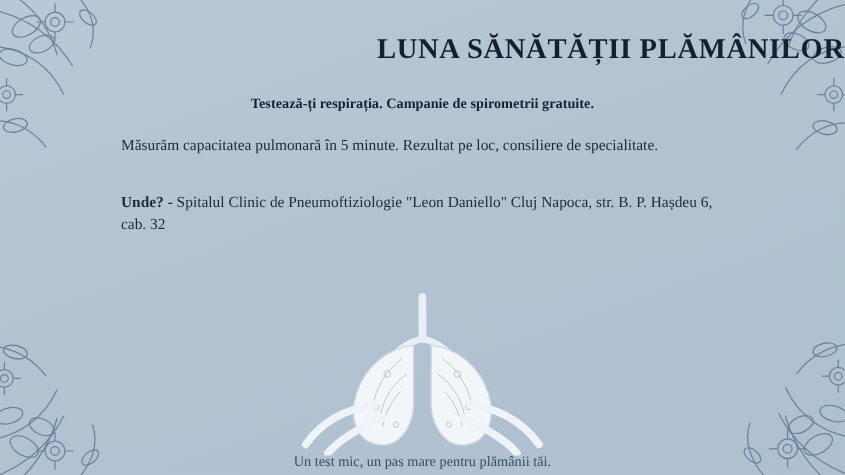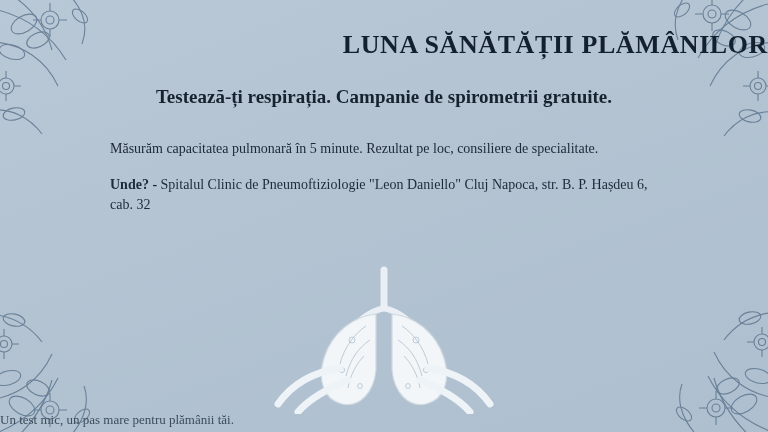--- a/index.html
+++ b/index.html
@@ -53,34 +53,33 @@
     letter-spacing: 0.6px;
     color: #13202e;
   }
 
   .subtitle {
     position: absolute;
     top: 86px;
     left: 0;
     width: 768px;
     text-align: center;
-    font-size: 19px;
+    font-size: 13px;
     font-weight: bold;
     color: #16232f;
   }
 
   .lede {
     position: absolute;
     top: 124px;
     left: 110px;
     width: 560px;
     font-size: 14px;
     line-height: 1.35;
     color: #1b2835;
-    margin-top: 16px;
   }
 
   .details {
     position: absolute;
     top: 175px;
     left: 110px;
     width: 545px;
     font-size: 14px;
     line-height: 1.45;
   }
@@ -99,20 +98,21 @@
     bottom: 18px;
     width: 280px;
     height: 150px;
   }
 
   .footer {
     position: absolute;
     bottom: 4px;
     left: 0;
     width: 768px;
+    text-align: center;
     font-size: 13px;
     color: #3c4c5b;
   }
 </style>
 </head>
 <body>
 
 <div class="poster">
 
   <div class="floral floral-tl">

